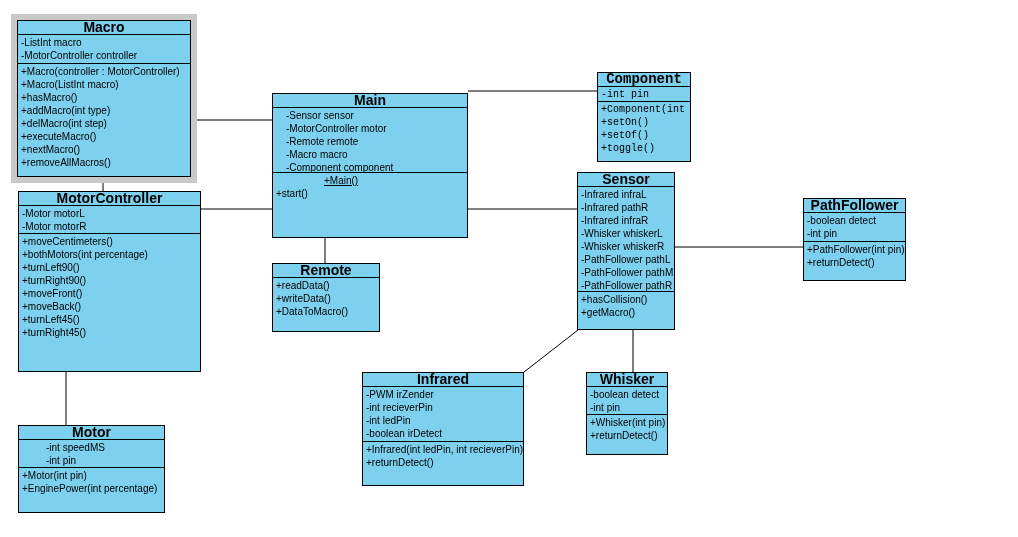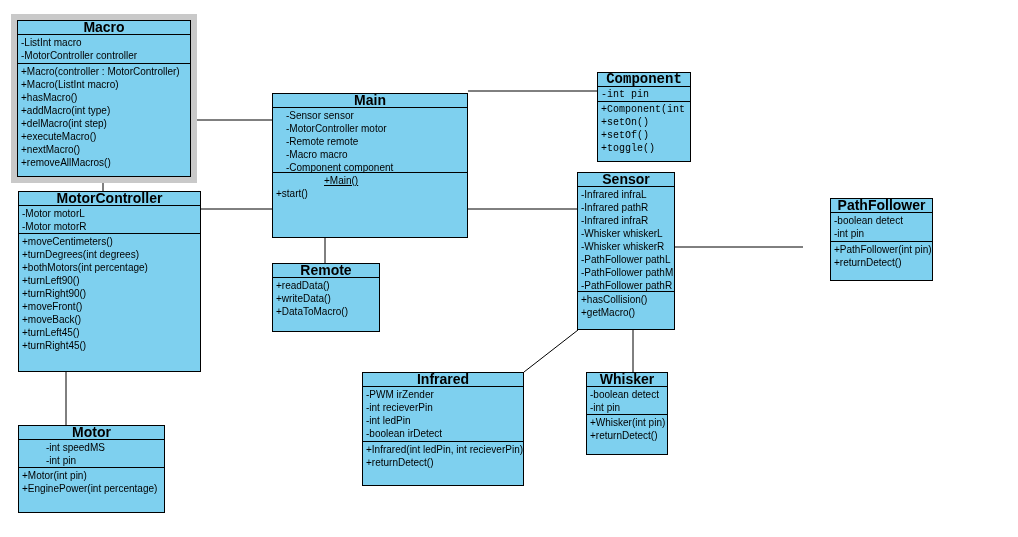--- a/index.html
+++ b/index.html
@@ -91,21 +91,20 @@
   </div>
 
   <div class="uml-class" style="left:18px; top:191px; width:183px; height:181px;">
     <div class="uml-title">MotorController</div>
     <div class="uml-compartment uml-attrs" style="height:28px;">
         <div class="member-row">-Motor motorL</div>
         <div class="member-row">-Motor motorR</div>
       </div>
     <div class="uml-compartment uml-methods">
         <div class="member-row">+moveCentimeters()</div>
-        <div class="member-row">+turnDegrees(int degrees)</div>
         <div class="member-row">+bothMotors(int percentage)</div>
         <div class="member-row">+turnLeft90()</div>
         <div class="member-row">+turnRight90()</div>
         <div class="member-row">+moveFront()</div>
         <div class="member-row">+moveBack()</div>
         <div class="member-row">+turnLeft45()</div>
         <div class="member-row">+turnRight45()</div>
       </div>
   </div>
 
@@ -169,21 +168,21 @@
         <div class="member-row">-PathFollower pathL</div>
         <div class="member-row">-PathFollower pathM</div>
         <div class="member-row">-PathFollower pathR</div>
       </div>
     <div class="uml-compartment uml-methods">
         <div class="member-row">+hasCollision()</div>
         <div class="member-row">+getMacro()</div>
       </div>
   </div>
 
-  <div class="uml-class" style="left:830px; top:198px; width:103px; height:83px;">
+  <div class="uml-class" style="left:803px; top:198px; width:103px; height:83px;">
     <div class="uml-title">PathFollower</div>
     <div class="uml-compartment uml-attrs" style="height:29px;">
         <div class="member-row">-boolean detect</div>
         <div class="member-row">-int pin</div>
       </div>
     <div class="uml-compartment uml-methods">
         <div class="member-row">+PathFollower(int pin)</div>
         <div class="member-row">+returnDetect()</div>
       </div>
   </div>

